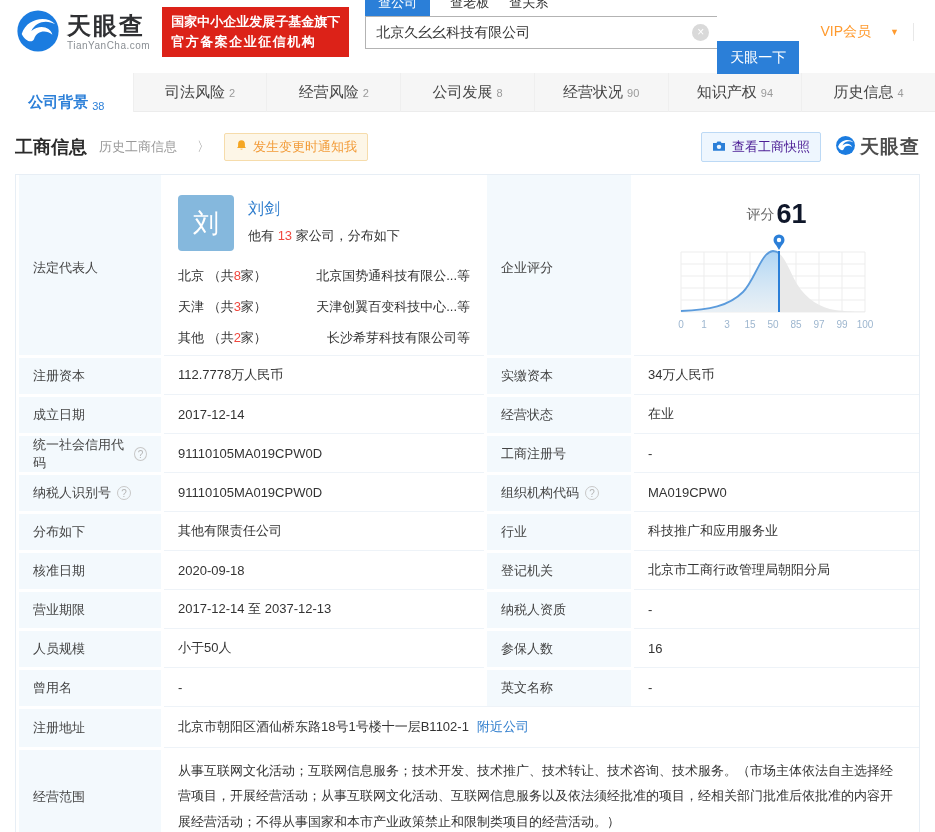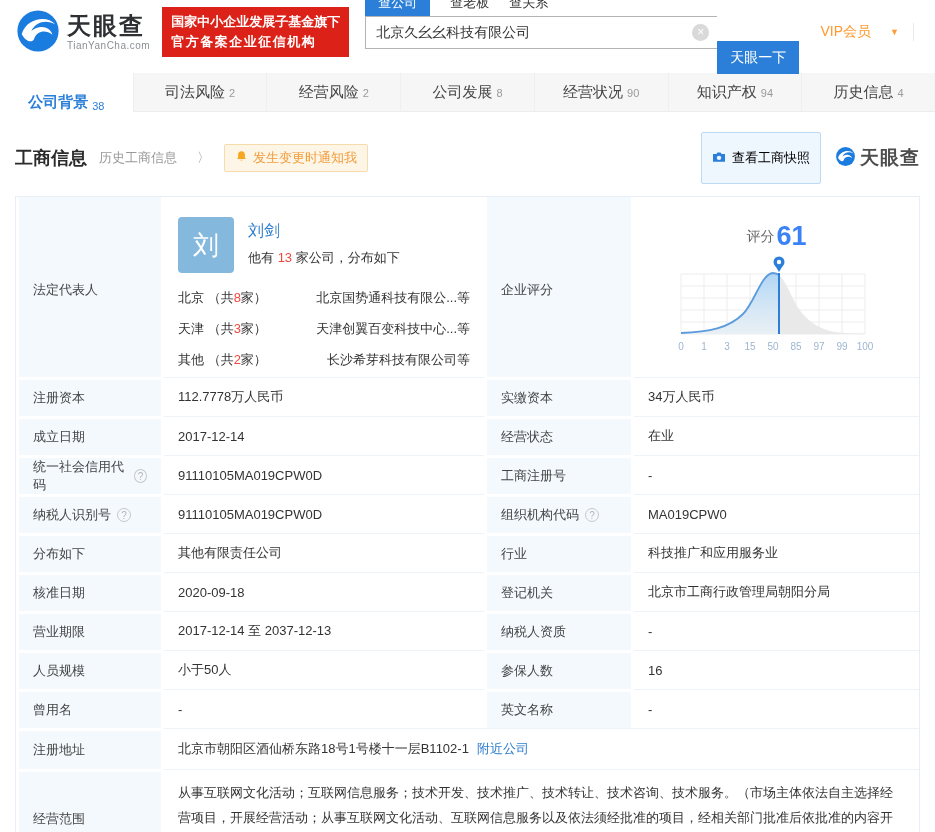--- a/index.html
+++ b/index.html
@@ -45,21 +45,21 @@
   .nav-tab.active .cnt { color:#2b7fd8; font-weight:normal; }
   
   .section-bar { margin:20px 15px 12px; display:flex; align-items:center; }
   .sec-title { font-size:18px; font-weight:bold; color:#2b2b2b; }
   .hist-link { margin-left:12px; color:#999; font-size:13px; cursor:pointer; display:flex; align-items:center; gap:20px; }
   .notify-badge { margin-left:14px; display:flex; align-items:center; gap:5px;
     background:#fdf6e7; border:1px solid #f6dcab; color:#f29b38; font-size:13px;
     padding:4px 10px; border-radius:2px; cursor:pointer; }
   .sec-right { margin-left:auto; display:flex; align-items:center; gap:14px; }
   .snapshot-btn { display:flex; align-items:center; gap:6px; background:#eef6fe;
-    border:1px solid #bcd9f5; color:#000000; font-size:13px; padding:16px 10px;
+    border:1px solid #bcd9f5; color:#4c1d95; font-size:13px; padding:5px 10px;
     border-radius:2px; cursor:pointer; }
   .wm-logo { display:flex; align-items:center; gap:4px; }
   .wm-text { font-size:19px; font-weight:bold; color:#4d4d4d; letter-spacing:1px; }
   
   .biz-table { margin:0 15px; border:1px solid #e7eef5; }
   .row { display:grid; grid-template-columns:148px 320px 150px 1fr; min-height:39px; }
   .cell { display:flex; align-items:center; padding:0 14px; font-size:13px; color:#333;
     border-top:1px solid #eef3f8; }
   .cell.label { background:#f3f9fd; color:#444; margin:0 3px; border-top:3px solid #fff; }
   .row:first-child .cell { border-top:none; }
@@ -78,21 +78,21 @@
   .avatar { width:56px; height:56px; background:#85b8dd; color:#fff; font-size:26px;
     border-radius:4px; display:flex; align-items:center; justify-content:center; flex:0 0 56px; cursor:pointer; }
   .p-name { color:#2f7dcd; font-size:16px; margin:4px 0 7px; cursor:pointer; }
   .p-sub { color:#333; font-size:13px; }
   .dist-list { margin-top:16px; }
   .dist-row { display:flex; justify-content:space-between; margin-bottom:13px; font-size:13px; }
   
   .score-cell { flex-direction:column; justify-content:center; }
   .score-line { display:flex; align-items:center; gap:2px; margin-bottom:4px; }
   .score-pre { color:#666; font-size:14px; }
-  .score-val { color:#3b82f6; font-size:27px; font-weight:bold; }
+  .score-val { color:#0f172a; font-size:27px; font-weight:bold; }
 </style>
 </head>
 <body>
 
 <div class="header">
   <div class="logo">
     <span>
       <svg width="46" height="46" viewBox="0 0 48 48">
         <circle cx="24" cy="24" r="21.5" fill="#1b7ce0"></circle>
         <path d="M7 27 C12 11 33 7 42 17 C33 12 22 14 17 24 C25 17 37 19 39 28 C32 22 23 24 20 32 C18 37 11 35 7 27 Z" fill="#fff"></path>

